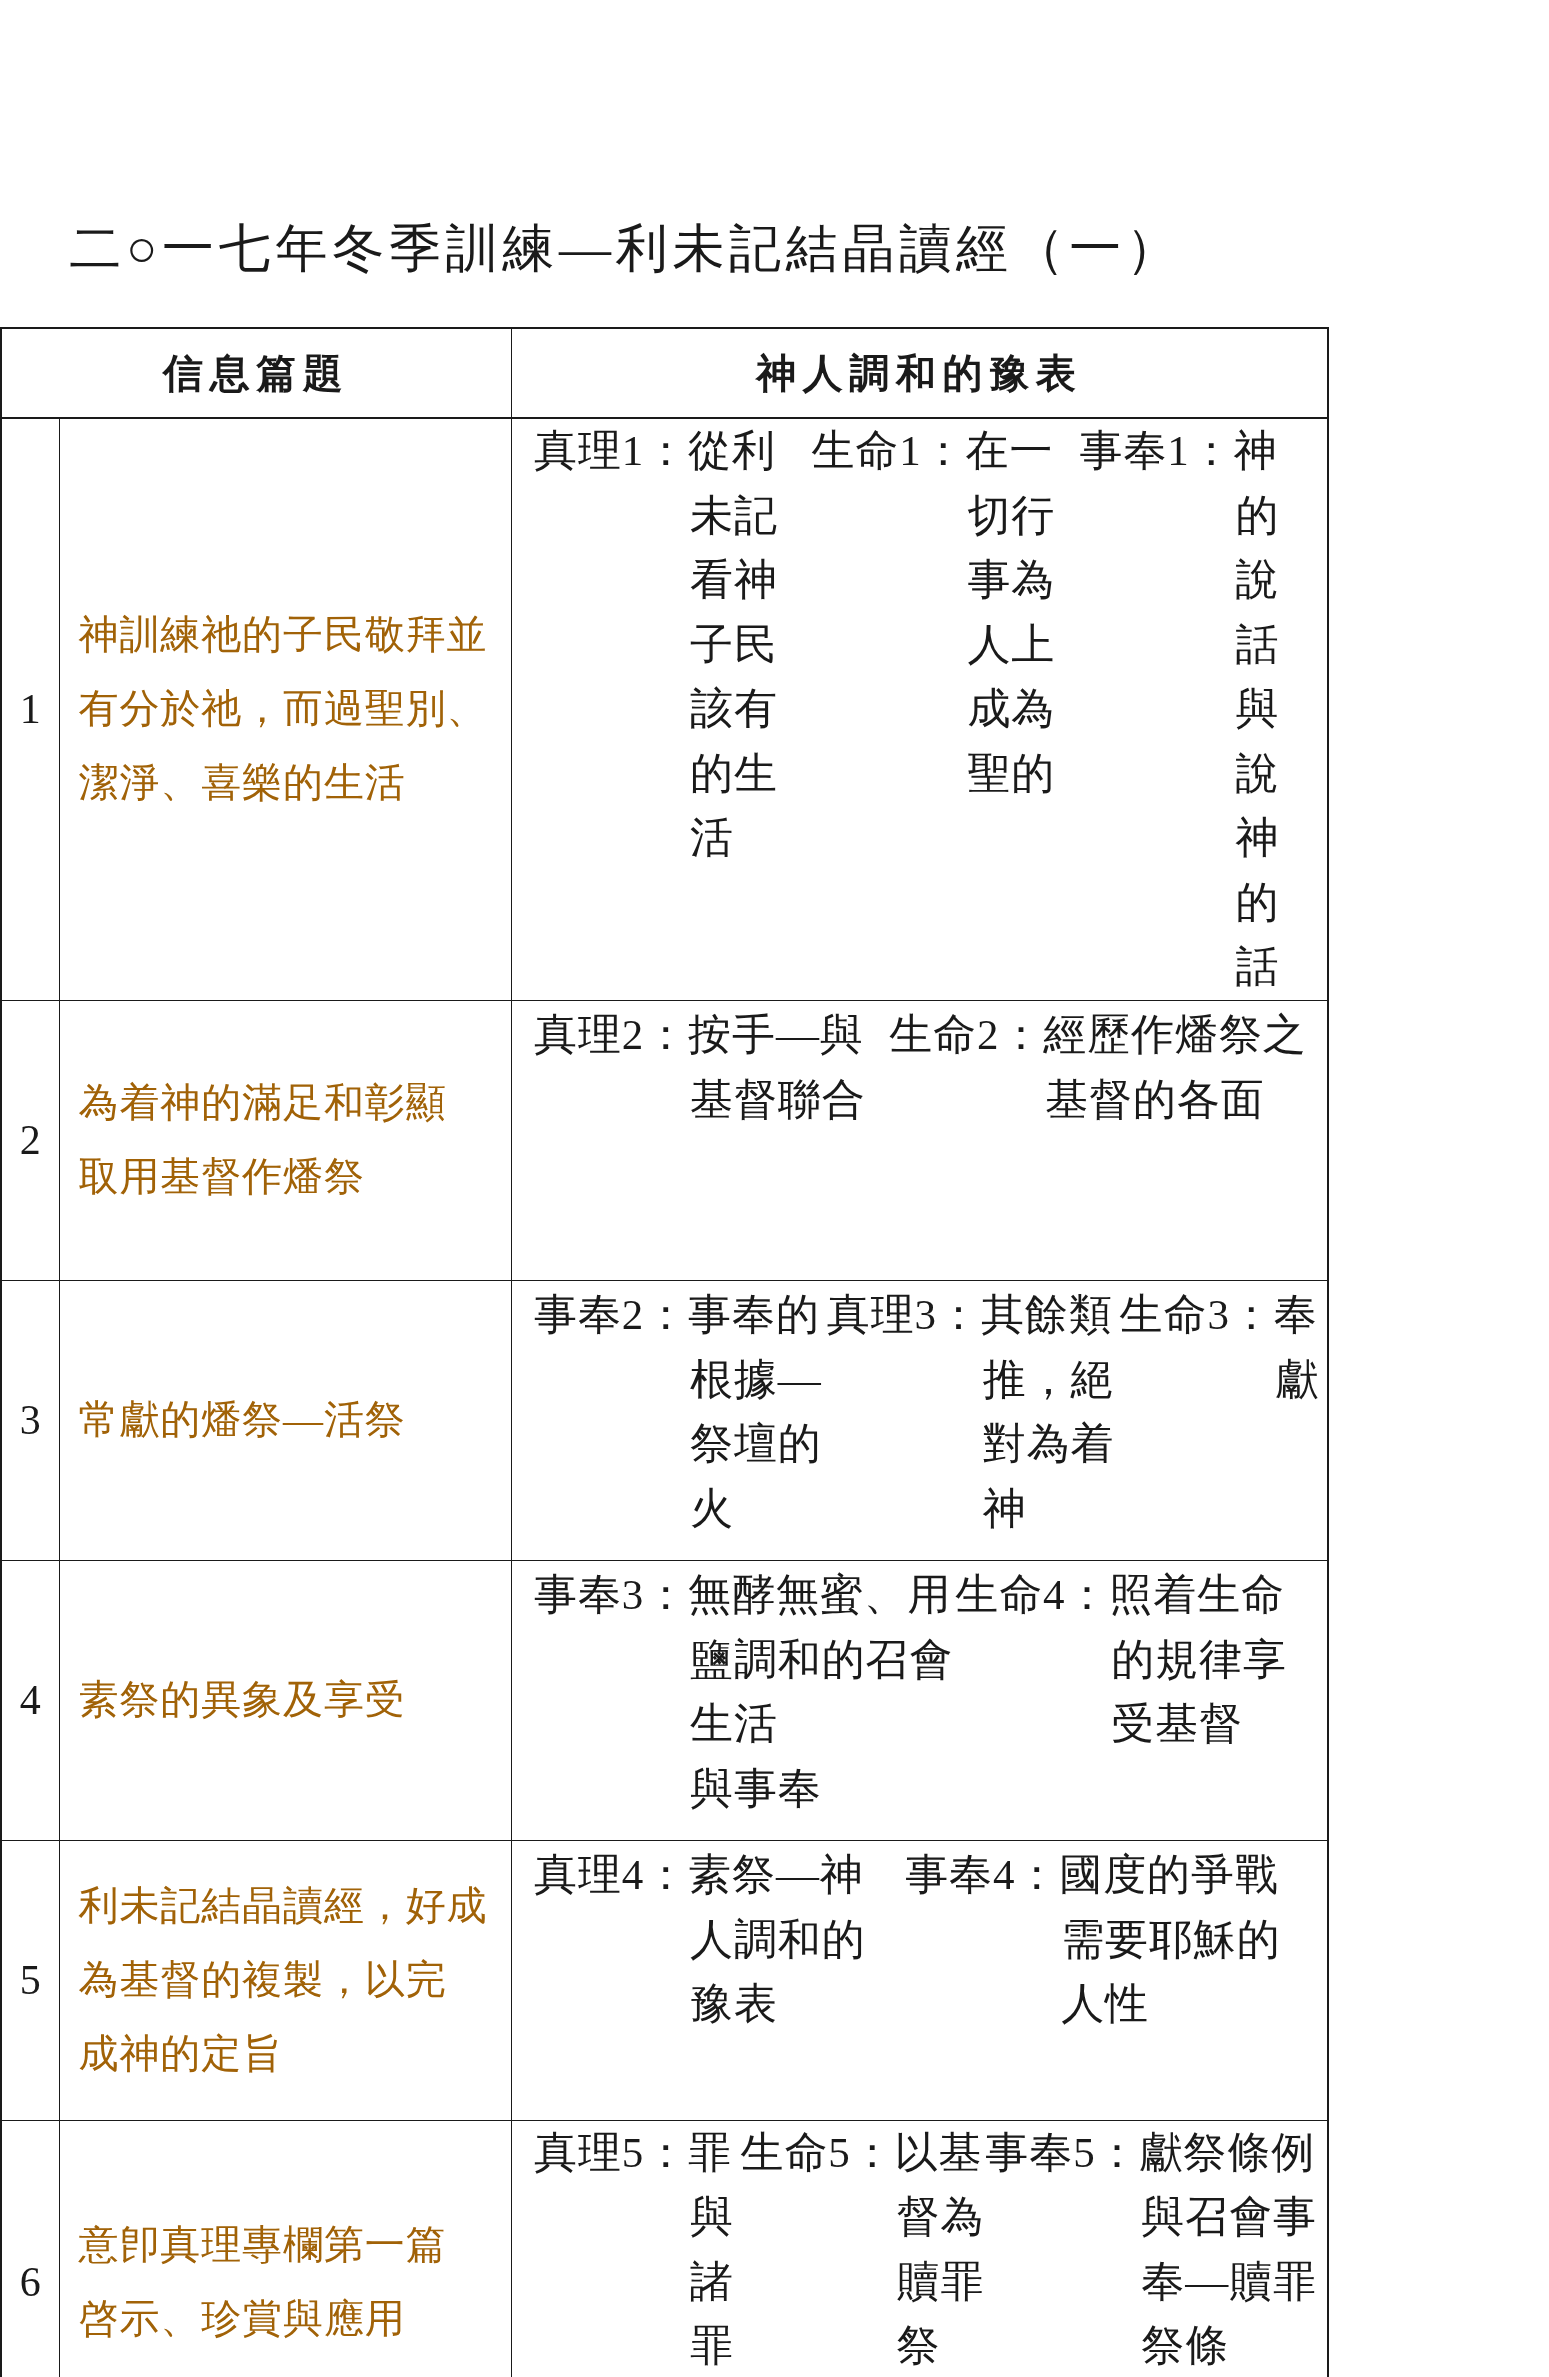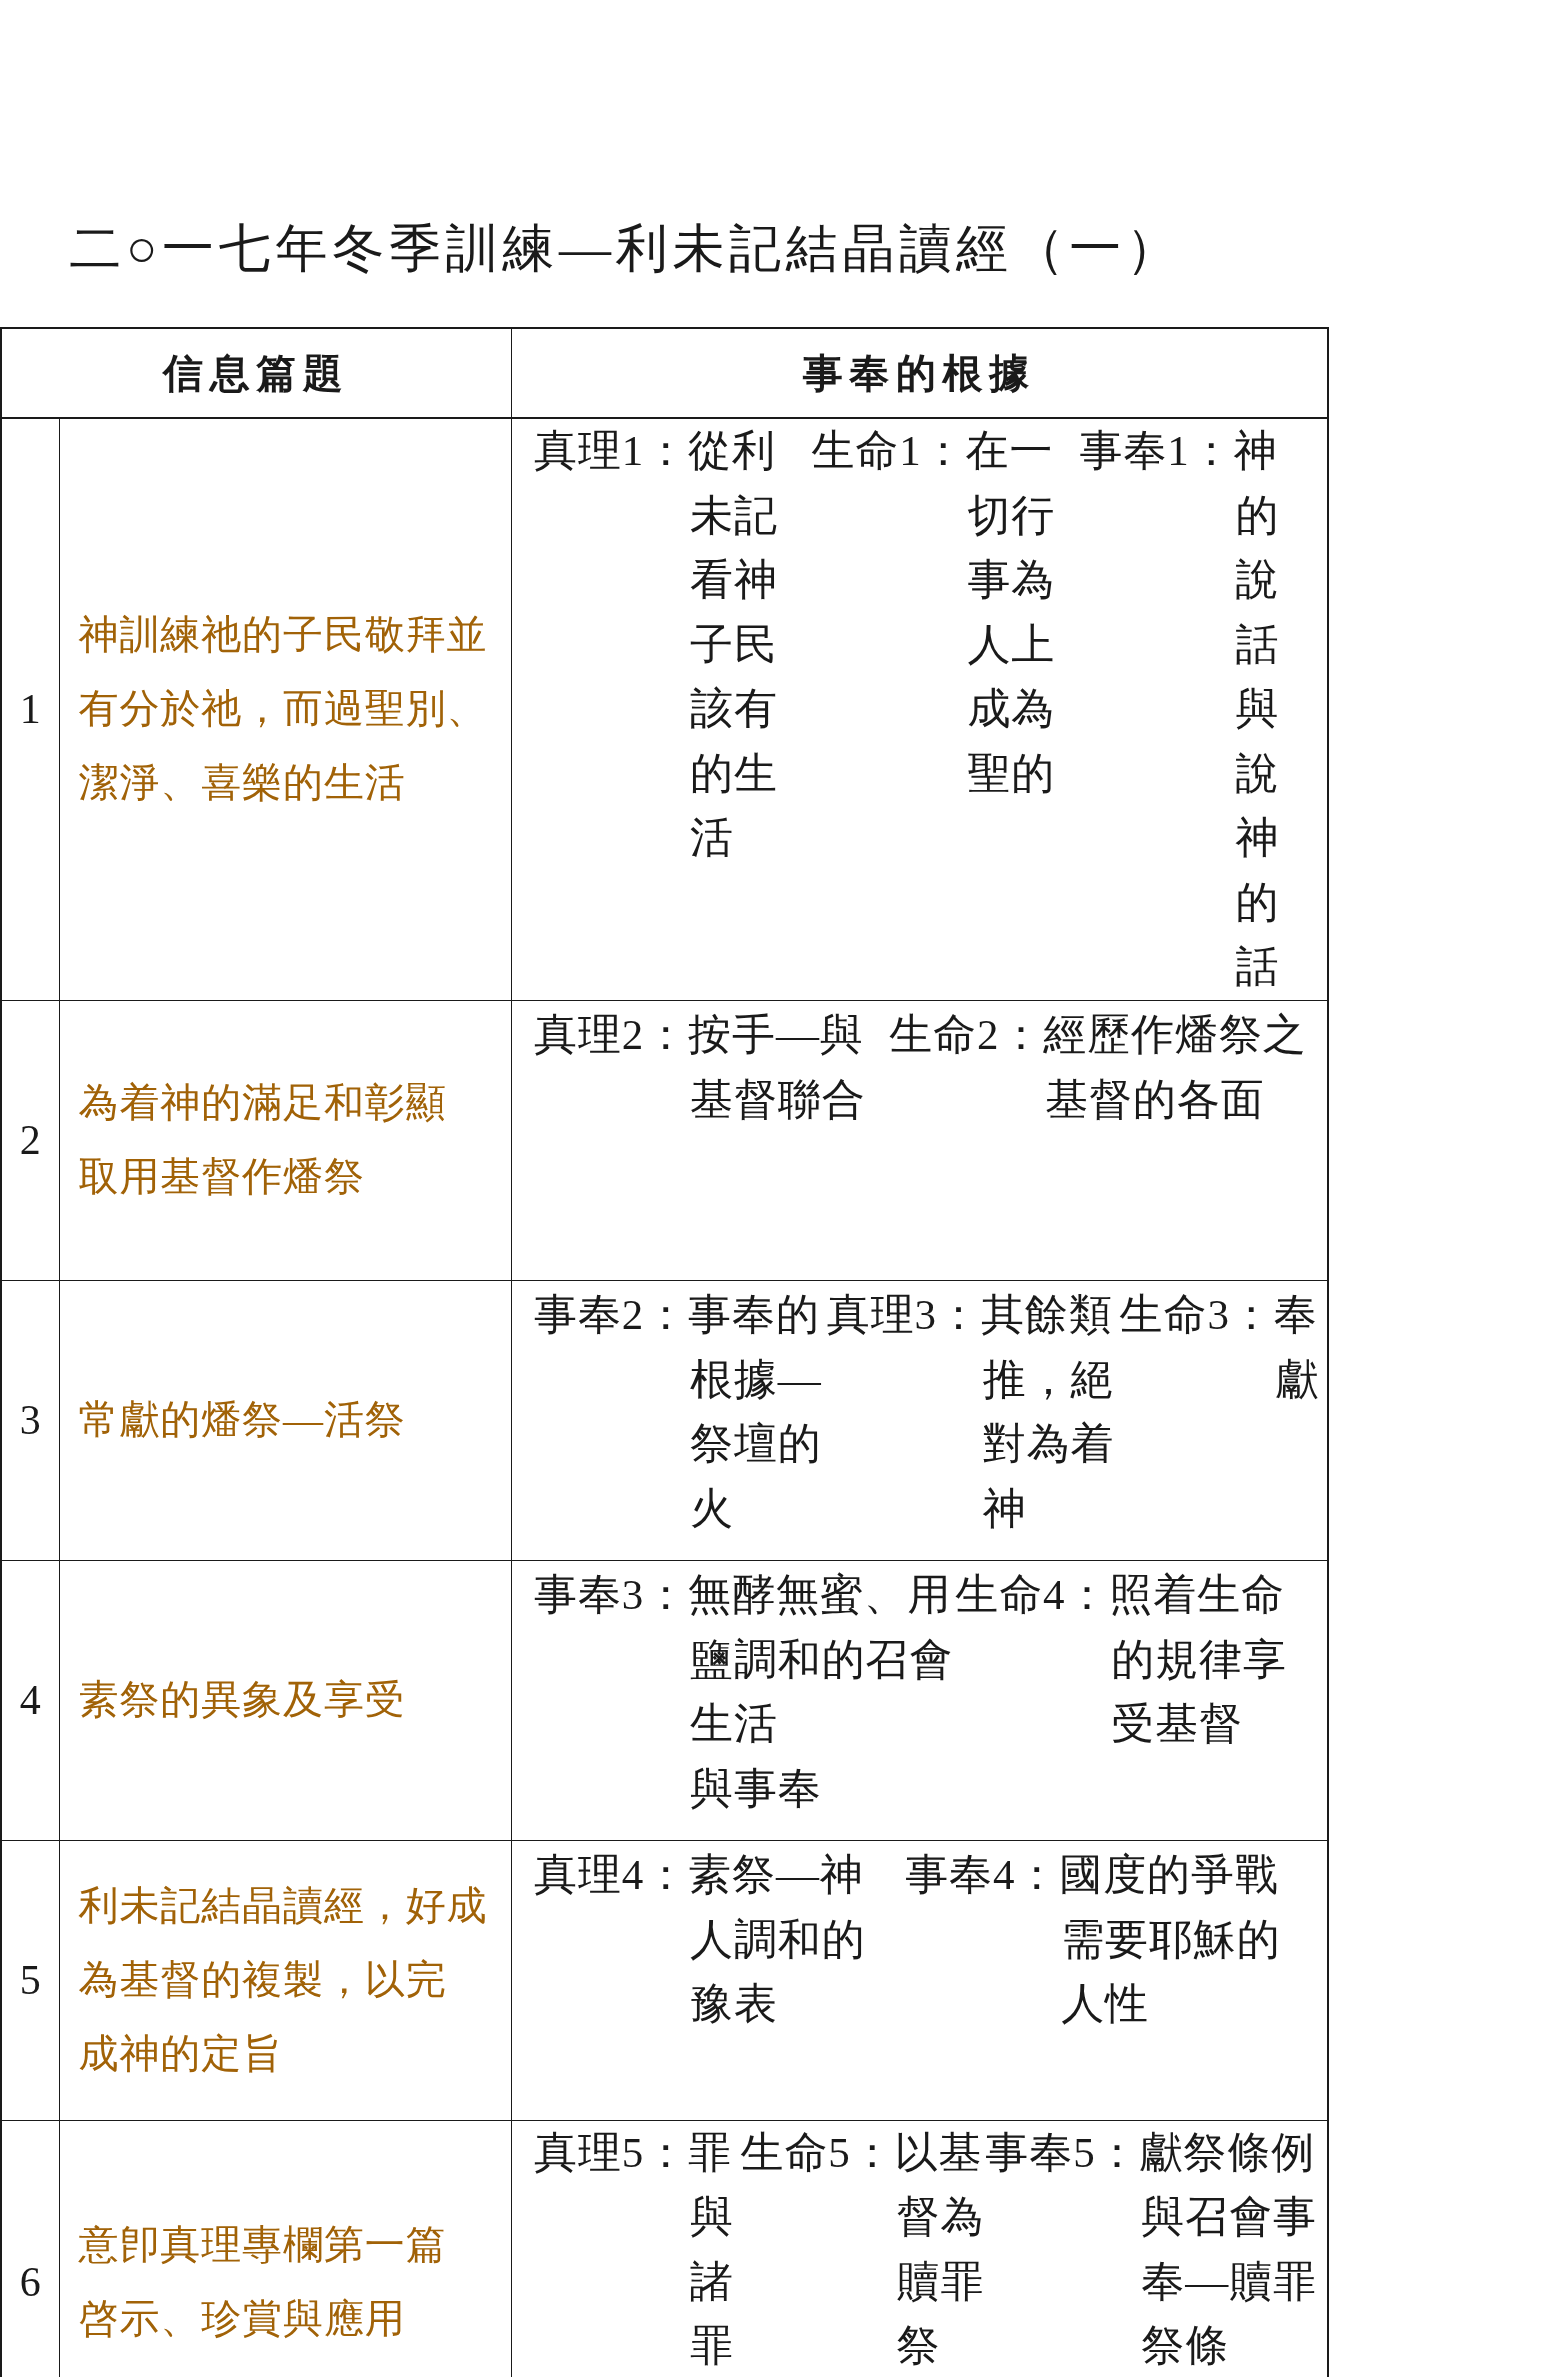--- a/index.html
+++ b/index.html
@@ -111,21 +111,21 @@
   <div class="tablewrap">
     <table class="cmp">
       <colgroup>
         <col class="c-num">
         <col class="c-msg">
         <col class="c-min">
       </colgroup>
       <thead>
         <tr>
           <th colspan="2">信息篇題</th>
-          <th>事奉的根據</th>
+          <th>神人調和的豫表</th>
         </tr>
       </thead>
       <tbody id="rows">
   <tr class="row">
     <td class="num">1</td>
     <td class="msg">
       <div class="msg-title">神訓練祂的子民敬拜並
 有分於祂，而過聖別、
 潔淨、喜樂的生活</div>
     </td>

